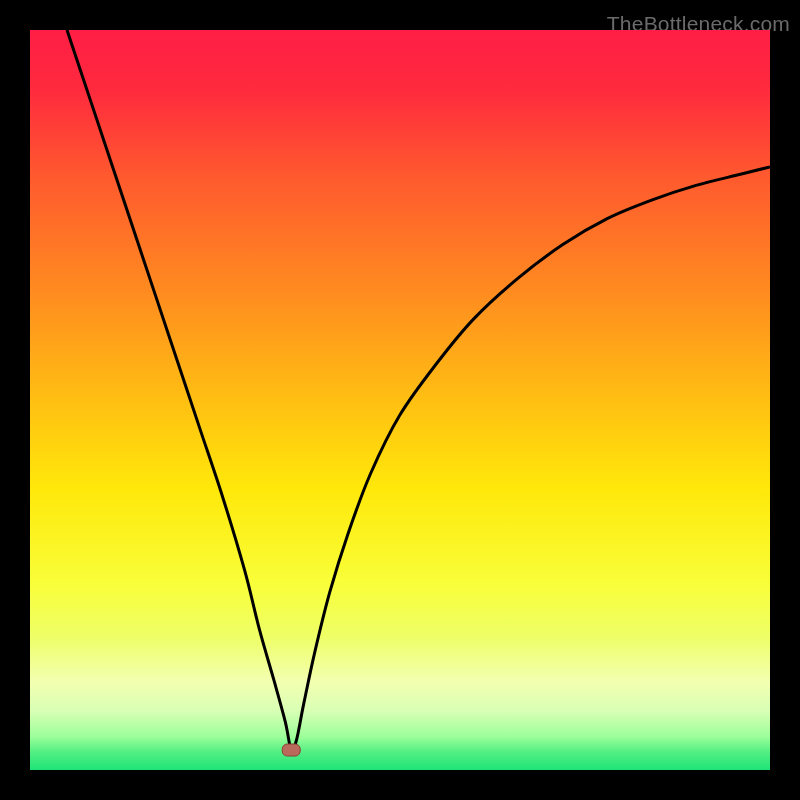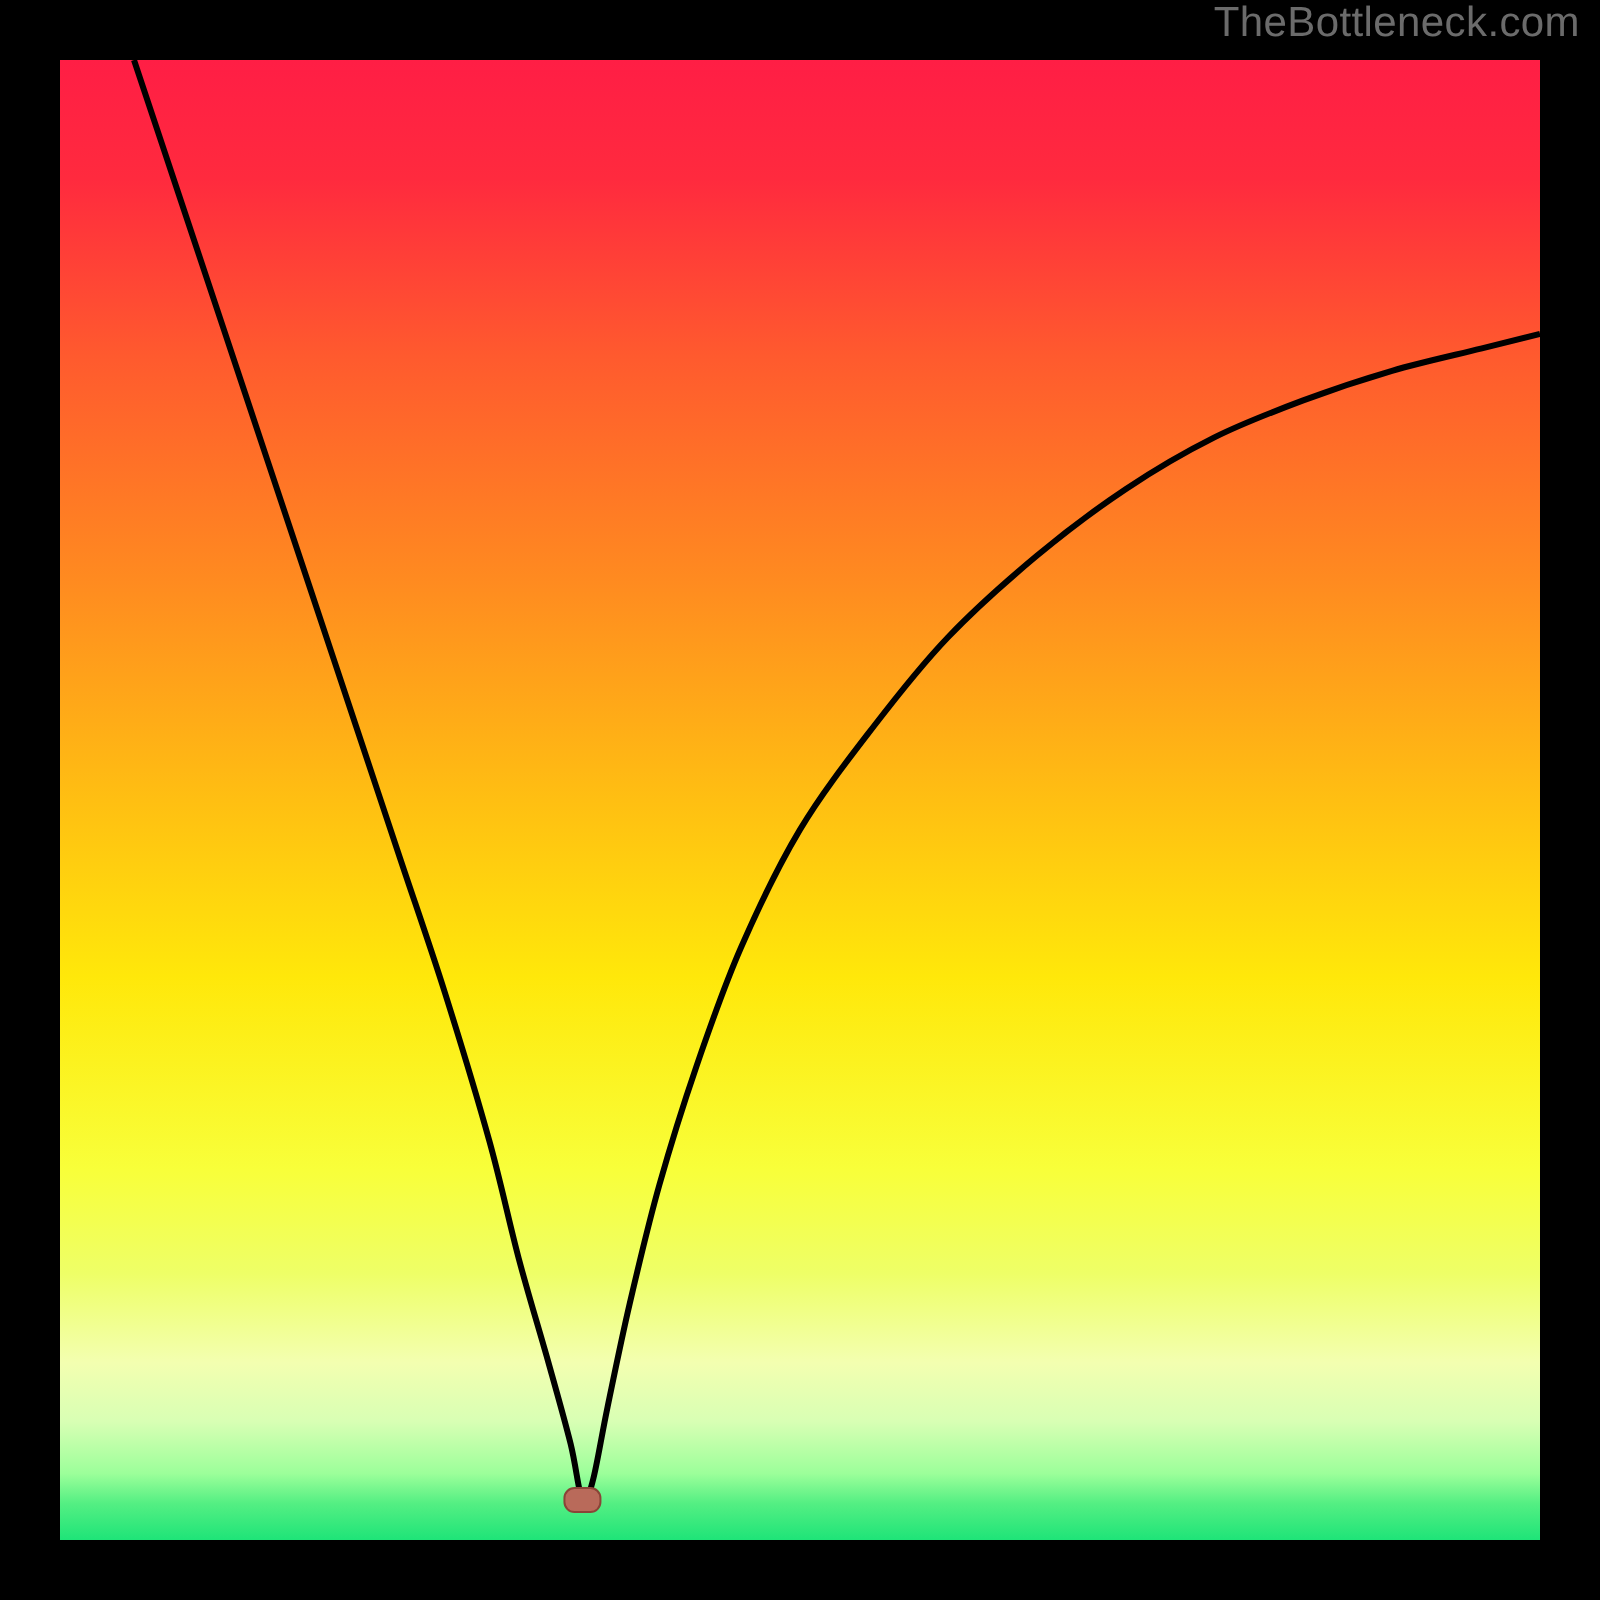--- a/index.html
+++ b/index.html
@@ -20,21 +20,21 @@
   .plot-area {
     position: absolute;
     left: 30px;
     top: 30px;
     width: 740px;
     height: 740px;
     overflow: hidden;
   }
   .watermark {
     position: absolute;
-    top: 0;
+    top: 12px;
     right: 10px;
     color: #6b6b6b;
     font-size: 21px;
     font-weight: 500;
     letter-spacing: 0.2px;
     font-family: Arial, Helvetica, sans-serif;
   }
   svg { display: block; }
 </style>
 </head>

